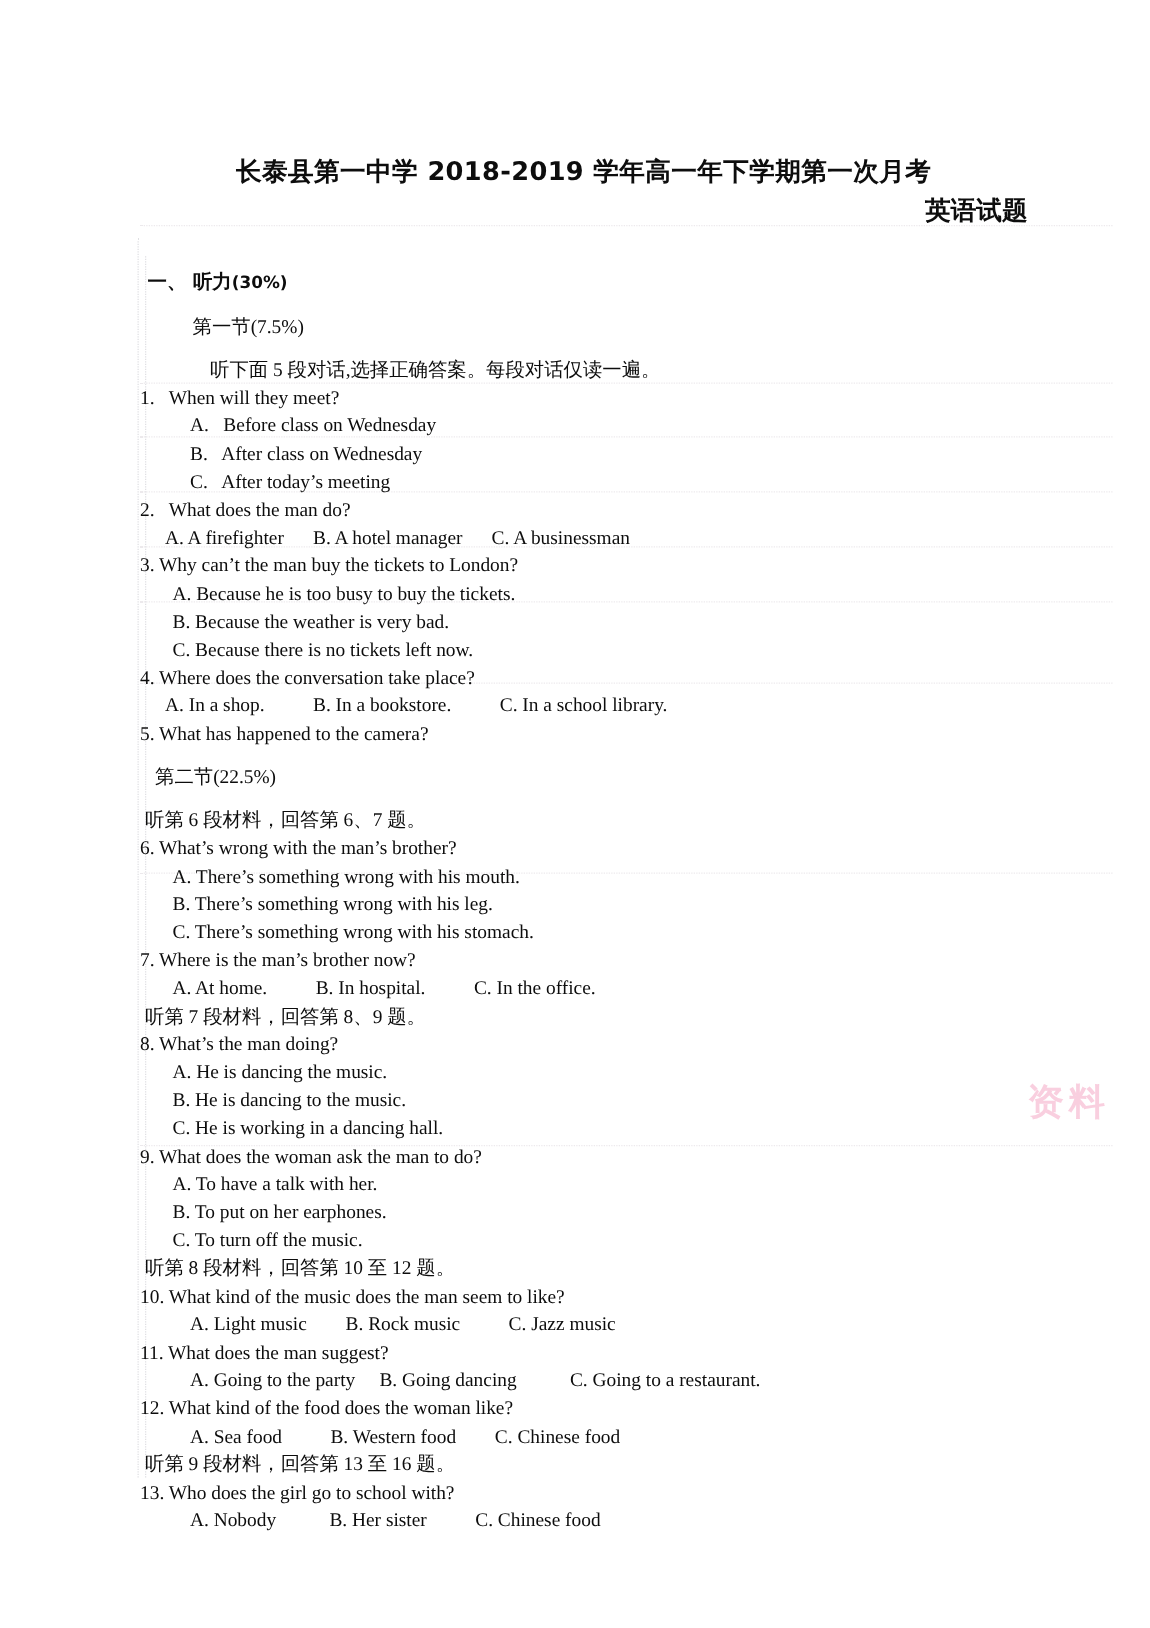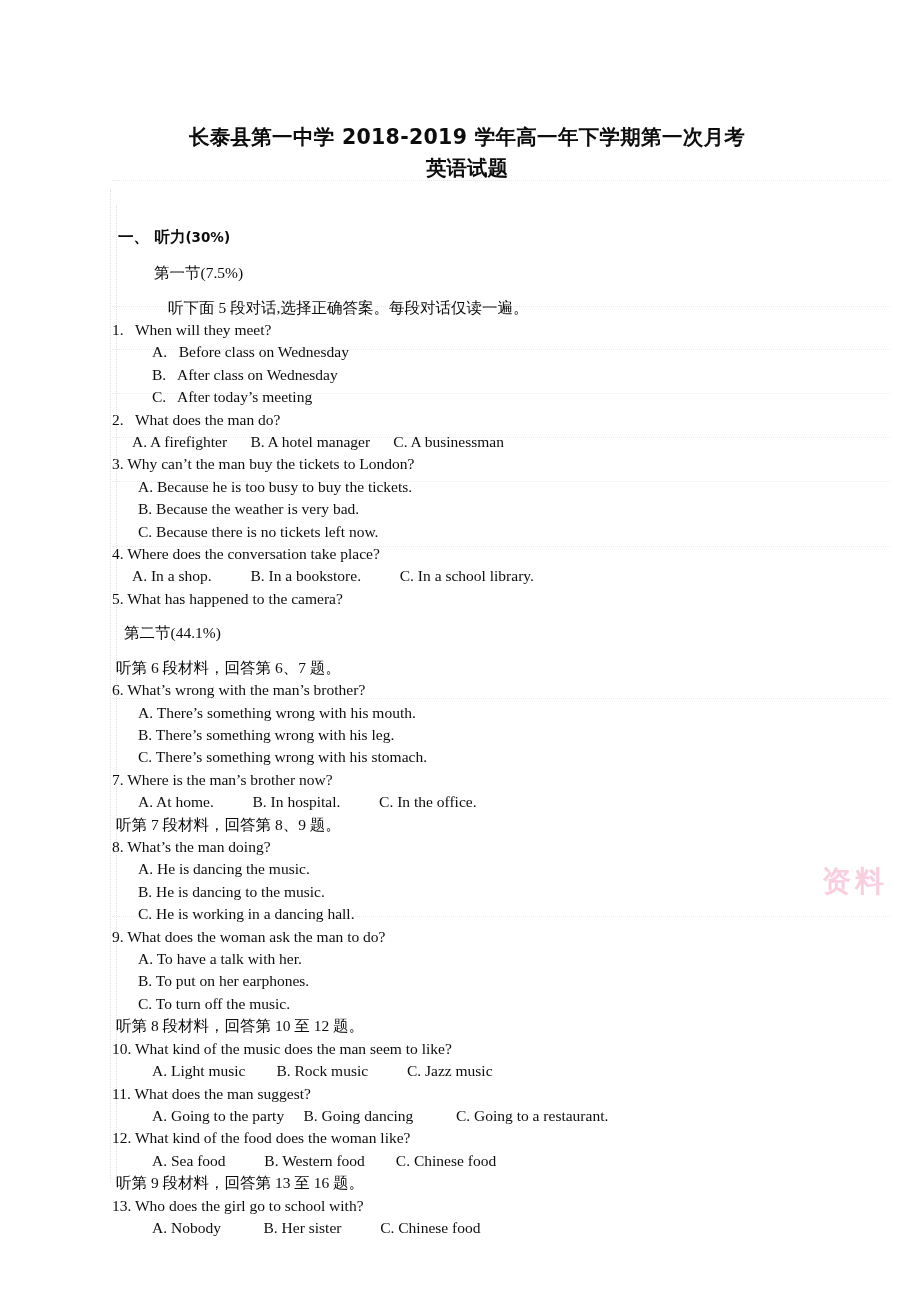--- a/index.html
+++ b/index.html
@@ -77,26 +77,26 @@
     text-align: center;
     font-family: "DejaVu Sans", "Liberation Sans", sans-serif;
     font-weight: 700;
     font-size: 20.5px;
     line-height: 31px;
     letter-spacing: 0.3px;
     margin: 0;
     padding-right: 60px;
   }
   .doc-subtitle {
-    text-align: center;
+    text-align: right;
     font-family: "DejaVu Sans", "Liberation Sans", sans-serif;
     font-weight: 700;
     font-size: 20.5px;
     line-height: 31px;
-    margin: 0 0 40px 0;
+    margin: 0 0 28px 0;
     padding-right: 60px;
   }
 
   .section-head {
     font-family: "DejaVu Sans", "Liberation Sans", sans-serif;
     font-weight: 700;
     font-size: 15.5px;
     line-height: 26px;
     margin: 0 0 0 6px;
   }
@@ -183,21 +183,21 @@
     <p class="q numbered">3. Why can’t the man buy the tickets to London?</p>
     <p class="q opt">A. Because he is too busy to buy the tickets.</p>
     <p class="q opt">B. Because the weather is very bad.</p>
     <p class="q opt">C. Because there is no tickets left now.</p>
 
     <p class="q numbered">4. Where does the conversation take place?</p>
     <p class="q opt-tight">A. In a shop.          B. In a bookstore.          C. In a school library.</p>
 
     <p class="q numbered">5. What has happened to the camera?</p>
 
-    <p class="sub-head flush">第二节(44.1%)</p>
+    <p class="sub-head flush">第二节(22.5%)</p>
     <p class="q cue">听第 6 段材料，回答第 6、7 题。</p>
 
     <p class="q numbered">6. What’s wrong with the man’s brother?</p>
     <p class="q opt">A. There’s something wrong with his mouth.</p>
     <p class="q opt">B. There’s something wrong with his leg.</p>
     <p class="q opt">C. There’s something wrong with his stomach.</p>
 
     <p class="q numbered">7. Where is the man’s brother now?</p>
     <p class="q opt">A. At home.          B. In hospital.          C. In the office.</p>
 

